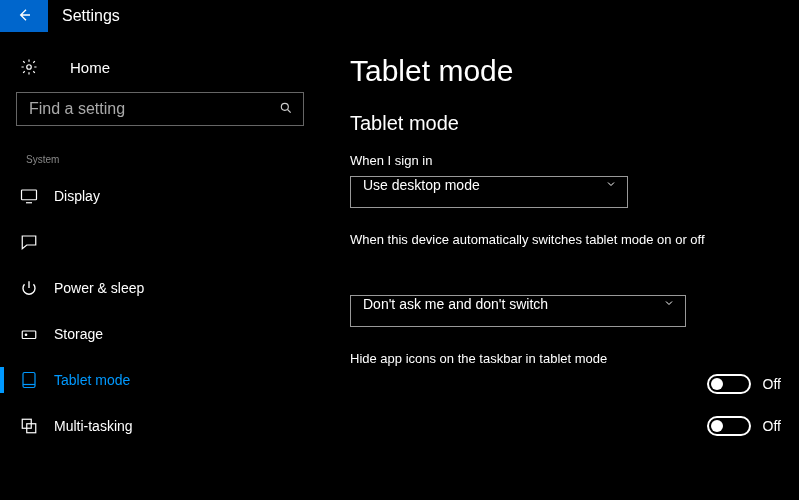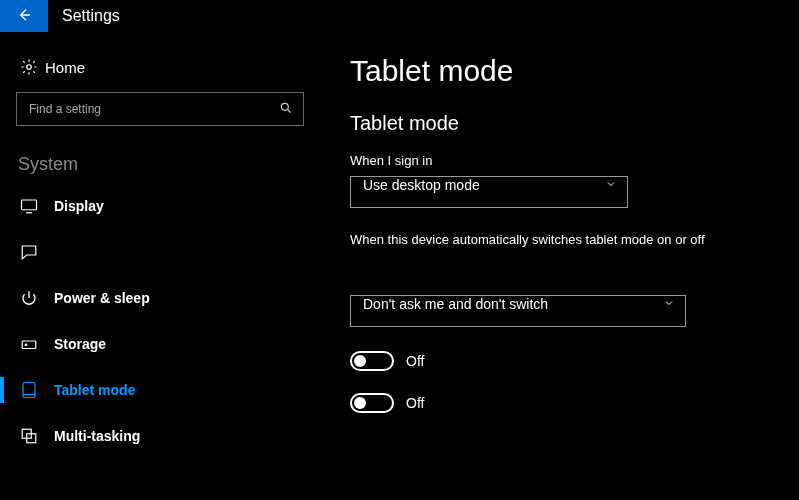--- a/index.html
+++ b/index.html
@@ -36,62 +36,62 @@
       display: flex;
       height: calc(500px - 32px);
     }
     .sidebar {
       width: 320px;
       padding: 20px 16px 0 16px;
     }
     .home-row {
       display: flex;
       align-items: center;
-      gap: 7px;
+      gap: 32px;
       padding: 6px 4px 16px 4px;
       cursor: pointer;
     }
     .home-row .icon { width: 18px; height: 18px; display:flex; align-items:center; justify-content:center;}
     .home-label { font-size: 15px; }
     .search-wrap {
       border: 1px solid #666;
       height: 34px;
       display: flex;
       align-items: center;
       padding: 0 10px;
       justify-content: space-between;
       margin-bottom: 28px;
       width: 288px;
     }
     .search-input {
       background: transparent;
       border: none;
       color: #f97316;
-      font-size: 12px;
+      font-size: 16px;
       outline: none;
       width: 240px;
       font-family: inherit;
     }
     .search-input::placeholder { color: #aaa; }
     .search-icon svg { width: 14px; height: 14px; }
     .group-label {
       color: #888;
-      font-size: 18px;
+      font-size: 10px;
       padding: 0 0 8px 2px;
+      margin-left: 8px;
     }
     .nav-item {
       display: flex;
       align-items: center;
       gap: 16px;
       height: 46px;
       padding: 0 4px;
       cursor: pointer;
       color: #fff;
       position: relative;
-      font-weight: bold;
     }
     .nav-item .icon { width: 18px; display:flex; align-items:center; justify-content:center;}
     .nav-item.selected { color: #0099ff; }
     .nav-item.selected::before {
       content: "";
       position: absolute;
       left: -16px;
       top: 10px;
       bottom: 10px;
       width: 4px;
@@ -126,20 +126,21 @@
       margin-bottom: 24px;
     }
     .select.w1 { width: 278px; }
     .select.w2 { width: 336px; margin-top: 48px; }
     .chev svg { width: 12px; height: 12px; }
     .toggle-row {
       display: flex;
       align-items: center;
       gap: 12px;
       margin-bottom: 22px;
+      justify-content: flex-end;
     }
     .toggle {
       width: 44px;
       height: 20px;
       border: 2px solid #fff;
       border-radius: 12px;
       position: relative;
       cursor: pointer;
     }
     .toggle .knob {
@@ -273,20 +274,21 @@
         <span>Don't ask me and don't switch</span>
         <span class="chev">
           <svg viewBox="0 0 24 24" fill="none" stroke="#fff" stroke-width="2">
               <path d="M6 9l6 6 6-6"></path>
             </svg>
         </span>
       </div>
     </div>
 
     <div class="field-block">
+      <div class="field-label">Hide app icons on the taskbar in tablet mode</div>
       <div class="toggle-row">
         <div class="toggle">
           <div class="knob"></div>
         </div>
         <span class="toggle-state">Off</span>
       </div>
     </div>
 
     <div class="field-block">
       <div class="toggle-row">

